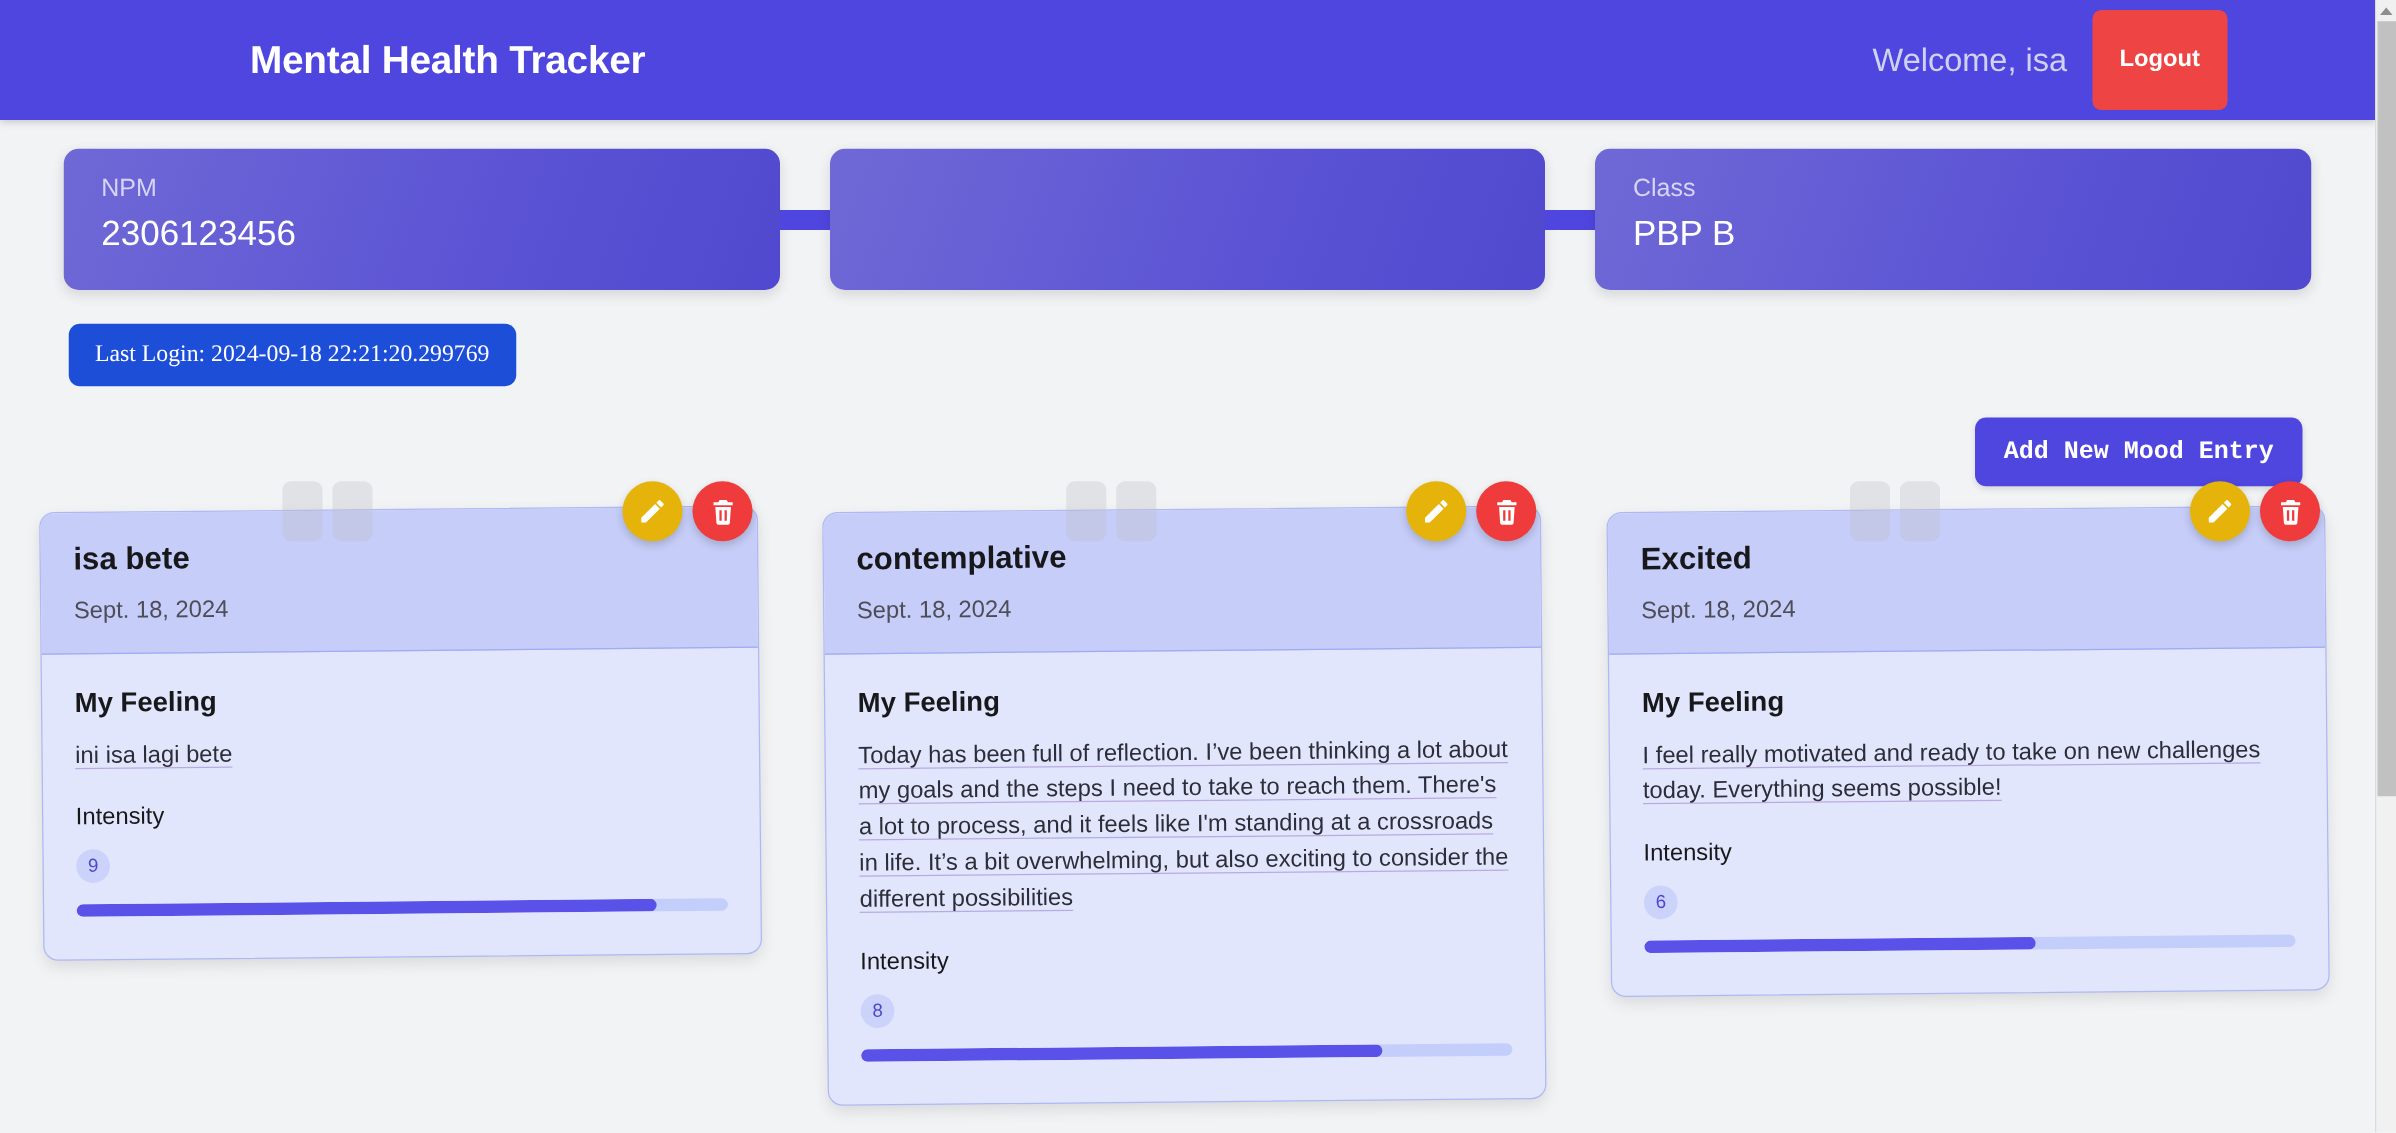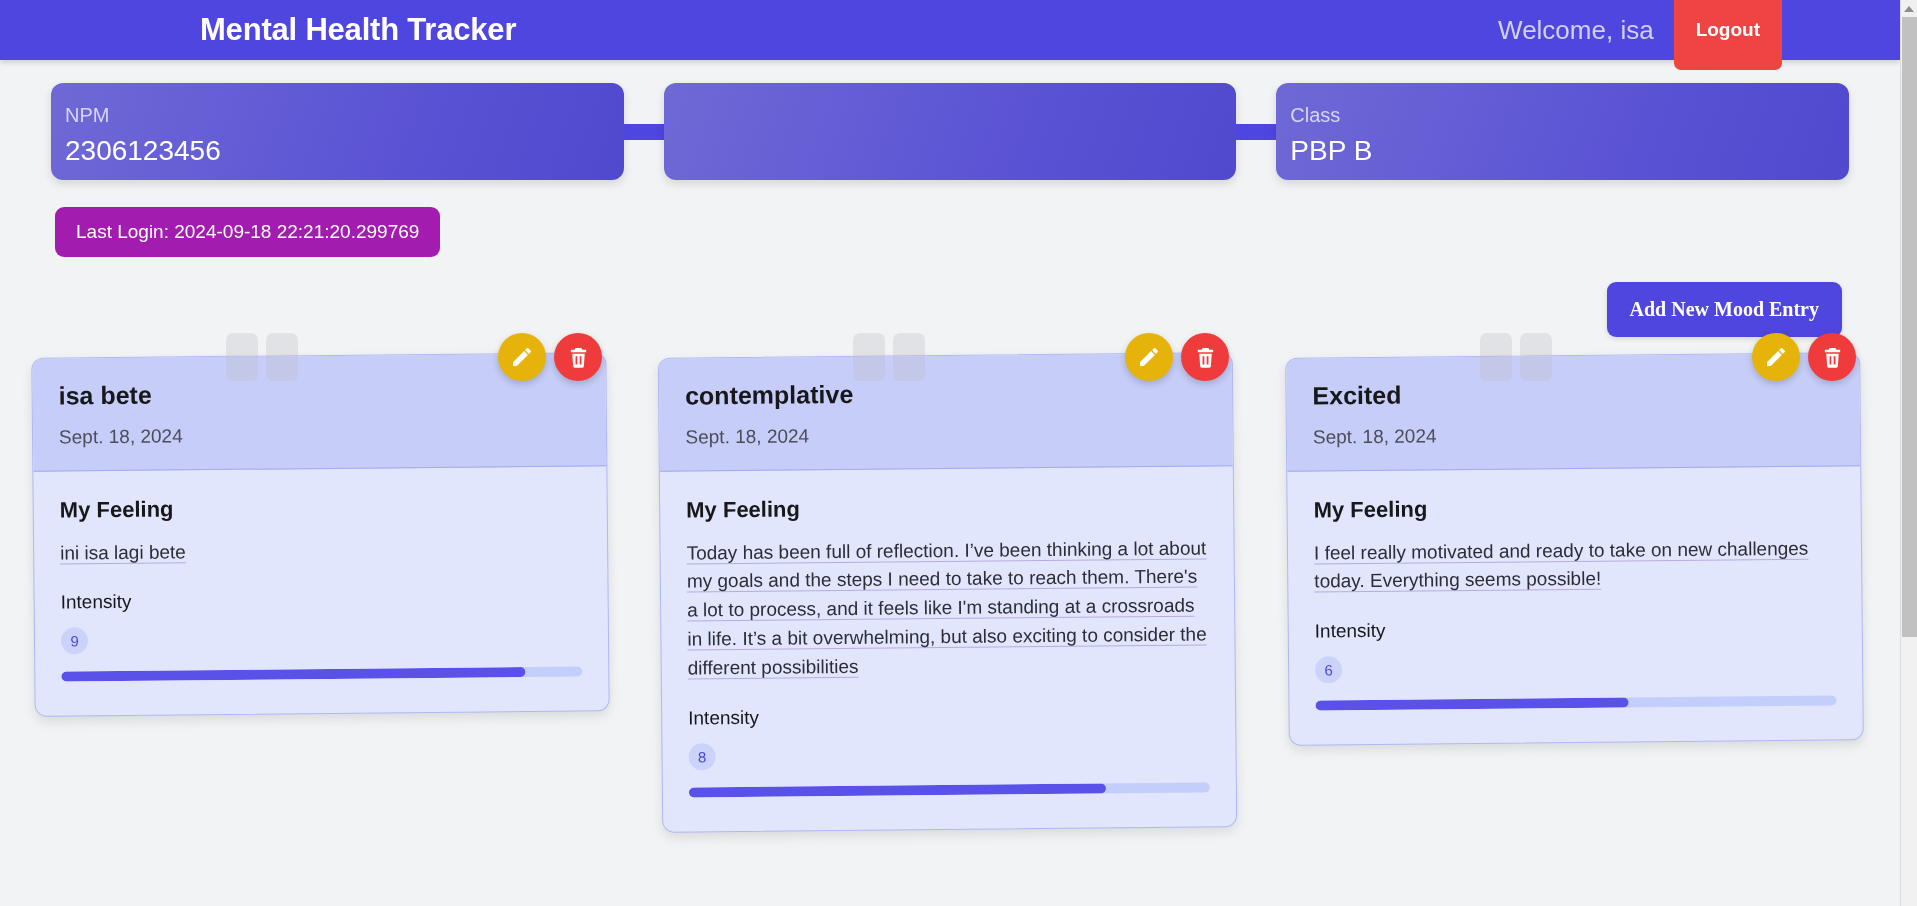--- a/index.html
+++ b/index.html
@@ -21,21 +21,21 @@
     position: absolute;
     left: 0; top: 0;
     width: 1900px;
     height: 906px;
     overflow: hidden;
     background: #f2f3f5;
   }
 
   
   .app-header {
-    height: 60px;
+    height: 96px;
     background: #4f46e0;
     display: flex;
     align-items: center;
     padding: 0 118px 0 0;
     position: relative;
     box-shadow: 0 2px 6px rgba(0,0,0,0.18);
   }
   .app-title {
     font-size: 31px;
     font-weight: bold;
@@ -66,24 +66,24 @@
   }
 
   
   .info-row {
     display: flex;
     align-items: center;
     margin: 23px 51px 0 51px;
   }
   .info-card {
     flex: 1;
-    height: 97px;
+    height: 113px;
     border-radius: 12px;
     background: linear-gradient(110deg, #6f69d6 0%, #5b53d4 60%, #5049cf 100%);
-    padding: 19px 0 0 14px;
+    padding: 19px 0 0 30px;
     color: #fff;
     box-shadow: 0 4px 10px rgba(0,0,0,0.12);
     overflow: hidden;
   }
   .info-label {
     font-size: 20px;
     color: #d7d5f5;
     line-height: 1.3;
   }
   .info-value {
@@ -96,44 +96,45 @@
     width: 40px;
     height: 16px;
     background: #4f46e0;
     flex: 0 0 auto;
   }
 
   
   .last-login-badge {
     display: inline-block;
     margin: 27px 0 0 55px;
-    background: #a21caf;
+    background: #1d4ed8;
     color: #fff;
     font-size: 19px;
     border-radius: 9px;
     padding: 14px 21px;
+    font-family: Liberation Serif, serif;
   }
 
   
   .add-row {
     display: flex;
     justify-content: flex-end;
     padding-right: 58px;
     margin-top: 25px;
   }
   .add-entry-button {
     background: #4f46e0;
     color: #fff;
     font-weight: bold;
     font-size: 20px;
     border: none;
     border-radius: 9px;
     padding: 16px 23px;
     cursor: pointer;
-    font-family: Liberation Serif, serif;
+    font-family: Liberation Mono, monospace;
     box-shadow: 0 2px 5px rgba(0,0,0,0.12);
   }
 
   
   .mood-grid {
     display: flex;
     gap: 52px;
     padding: 18px 38px 0 33px;
     align-items: flex-start;
   }

